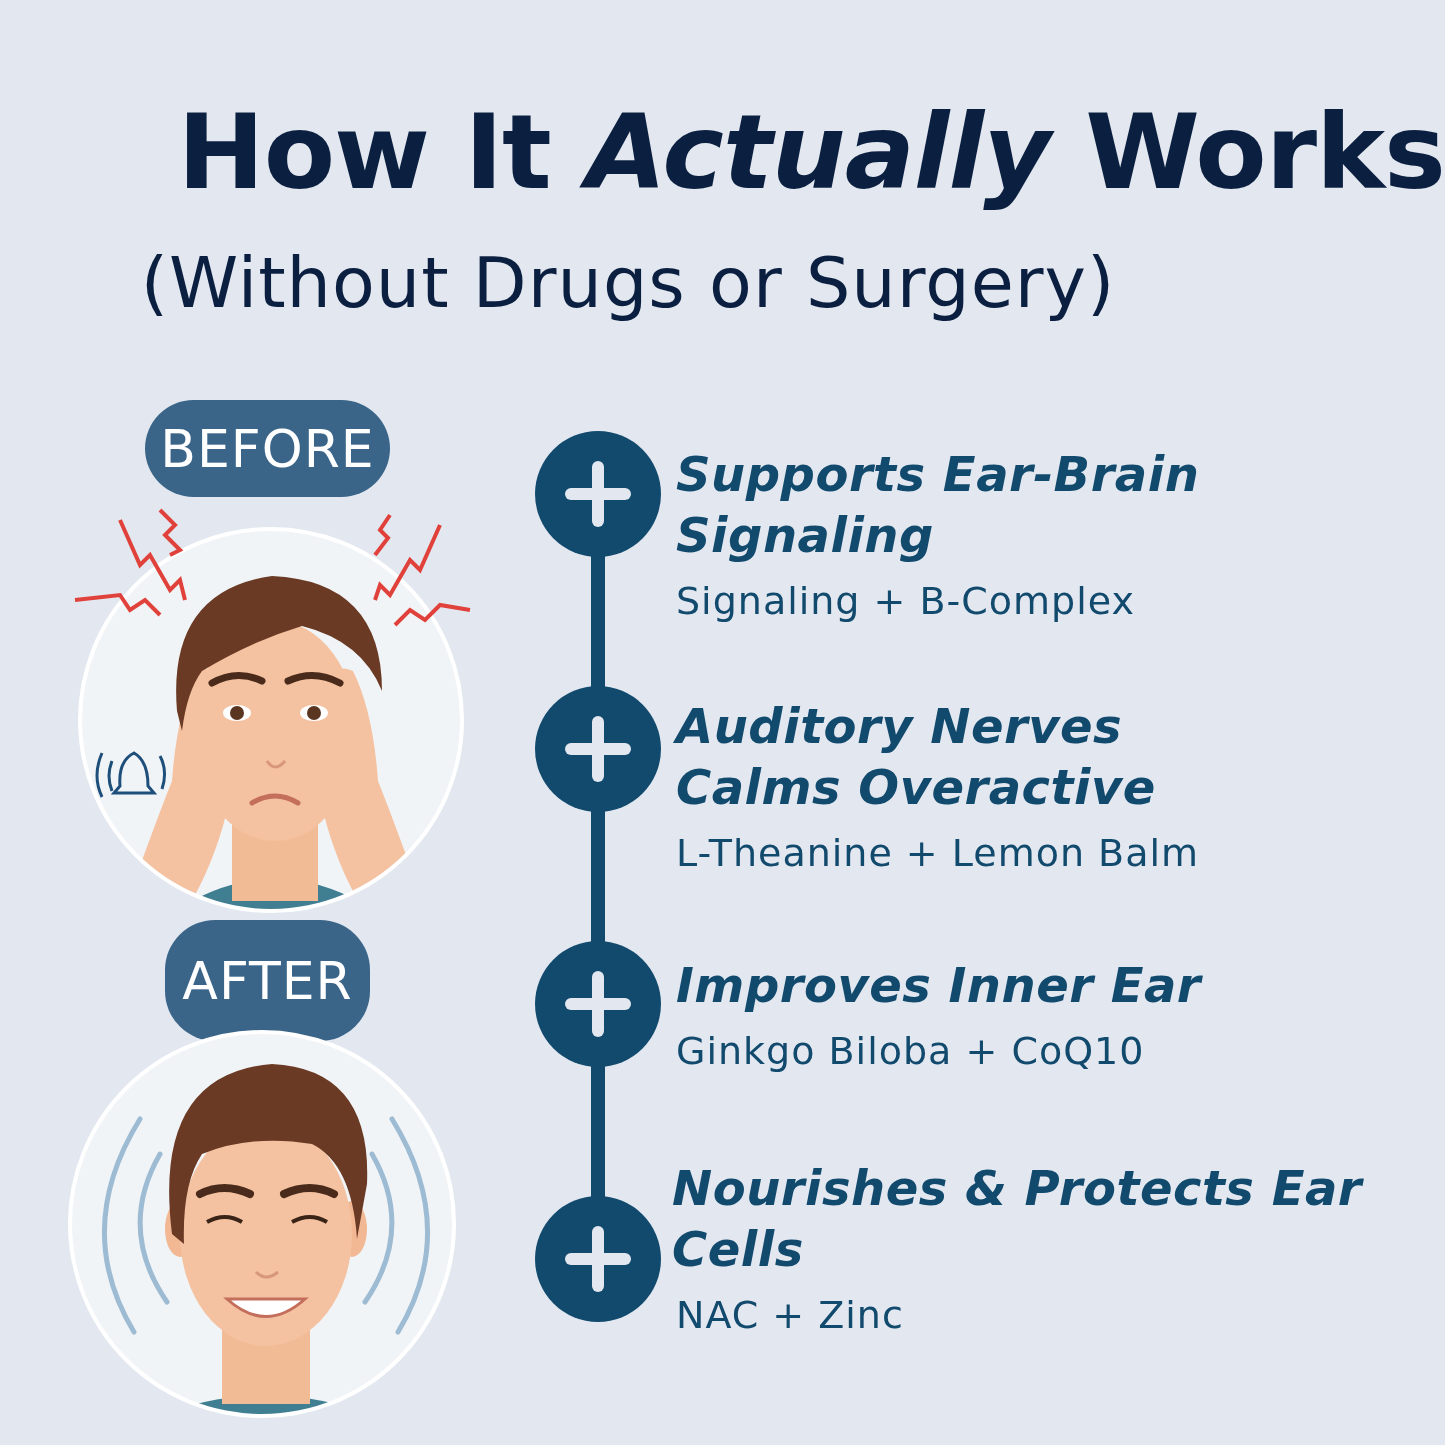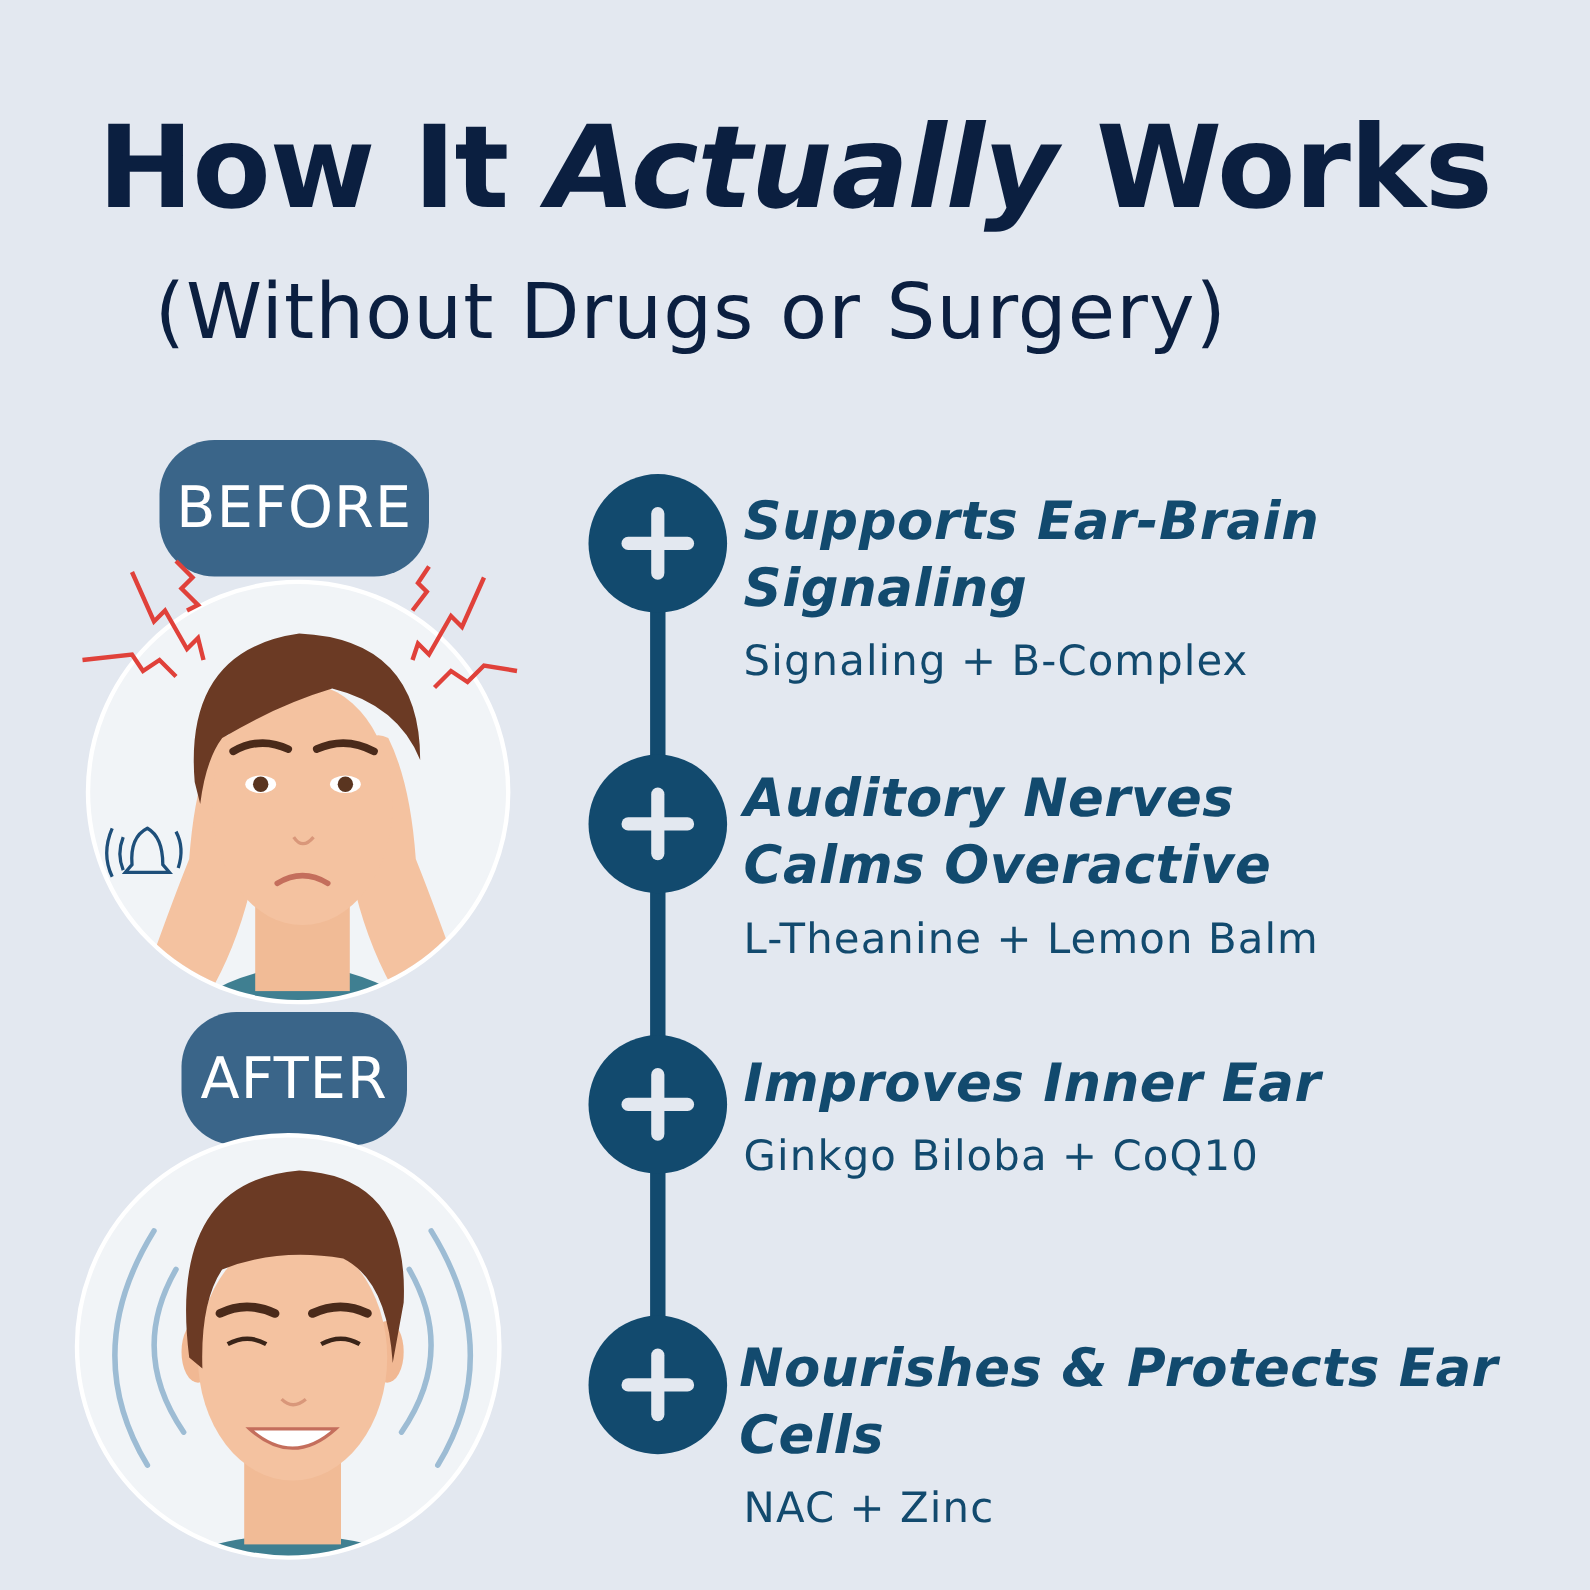--- a/index.html
+++ b/index.html
@@ -5,21 +5,21 @@
   * { box-sizing: border-box; margin: 0; padding: 0; }
   html, body { width: 1445px; height: 1445px; overflow: hidden; }
   body {
     background: #e3e8f0;
     font-family: "Liberation Sans", "DejaVu Sans", sans-serif;
     position: relative;
     color: #0b1f40;
   }
   .title {
     position: absolute; left: 0; top: 100px; width: 1445px;
-    text-align: center;
+    text-align: right;
     font-family: "DejaVu Sans", sans-serif;
     font-weight: bold;
     font-size: 104px;
     letter-spacing: -1px;
     color: #0b1f40;
     line-height: 1;
   }
   .title .em { font-style: italic; }
   .subtitle {
     position: absolute; left: 0; top: 248px; width: 1256px;
@@ -34,21 +34,21 @@
   .pill {
     position: absolute;
     background: #3a6589;
     color: #ffffff;
     border-radius: 50px;
     font-family: "DejaVu Sans", sans-serif;
     font-size: 52px;
     display: flex; align-items: center; justify-content: center;
     letter-spacing: 1px;
   }
-  .pill.before { left: 145px; top: 400px; width: 245px; height: 124px; }
+  .pill.before { left: 145px; top: 400px; width: 245px; height: 97px; }
   .pill.after { left: 165px; top: 920px; width: 205px; height: 121px; }
 
   .portrait {
     position: absolute;
     border-radius: 50%;
     background: #f1f4f7;
     border: 4px solid #ffffff;
     overflow: hidden;
   }
   .portrait.before { left: 78px; top: 527px; width: 386px; height: 386px; }
@@ -223,19 +223,19 @@
 </div>
 
 <div class="step-circle" style="left:535px; top:1196px;">
   <svg width="70" height="70" viewBox="0 0 70 70">
       <g stroke="#e3e8f0" stroke-width="12" stroke-linecap="round">
         <line x1="35" y1="8" x2="35" y2="62"></line>
         <line x1="8" y1="35" x2="62" y2="35"></line>
       </g>
     </svg>
 </div>
-<div class="step-text" style="top:1214px; left:672px;">
+<div class="step-text" style="top:1158px; left:672px;">
   <div class="step-title">
     <div>Nourishes &amp; Protects Ear</div>
     <div>Cells</div>
   </div>
   <div class="step-sub" style="margin-left:4px;">NAC + Zinc</div>
 </div>
 
 </body></html>

